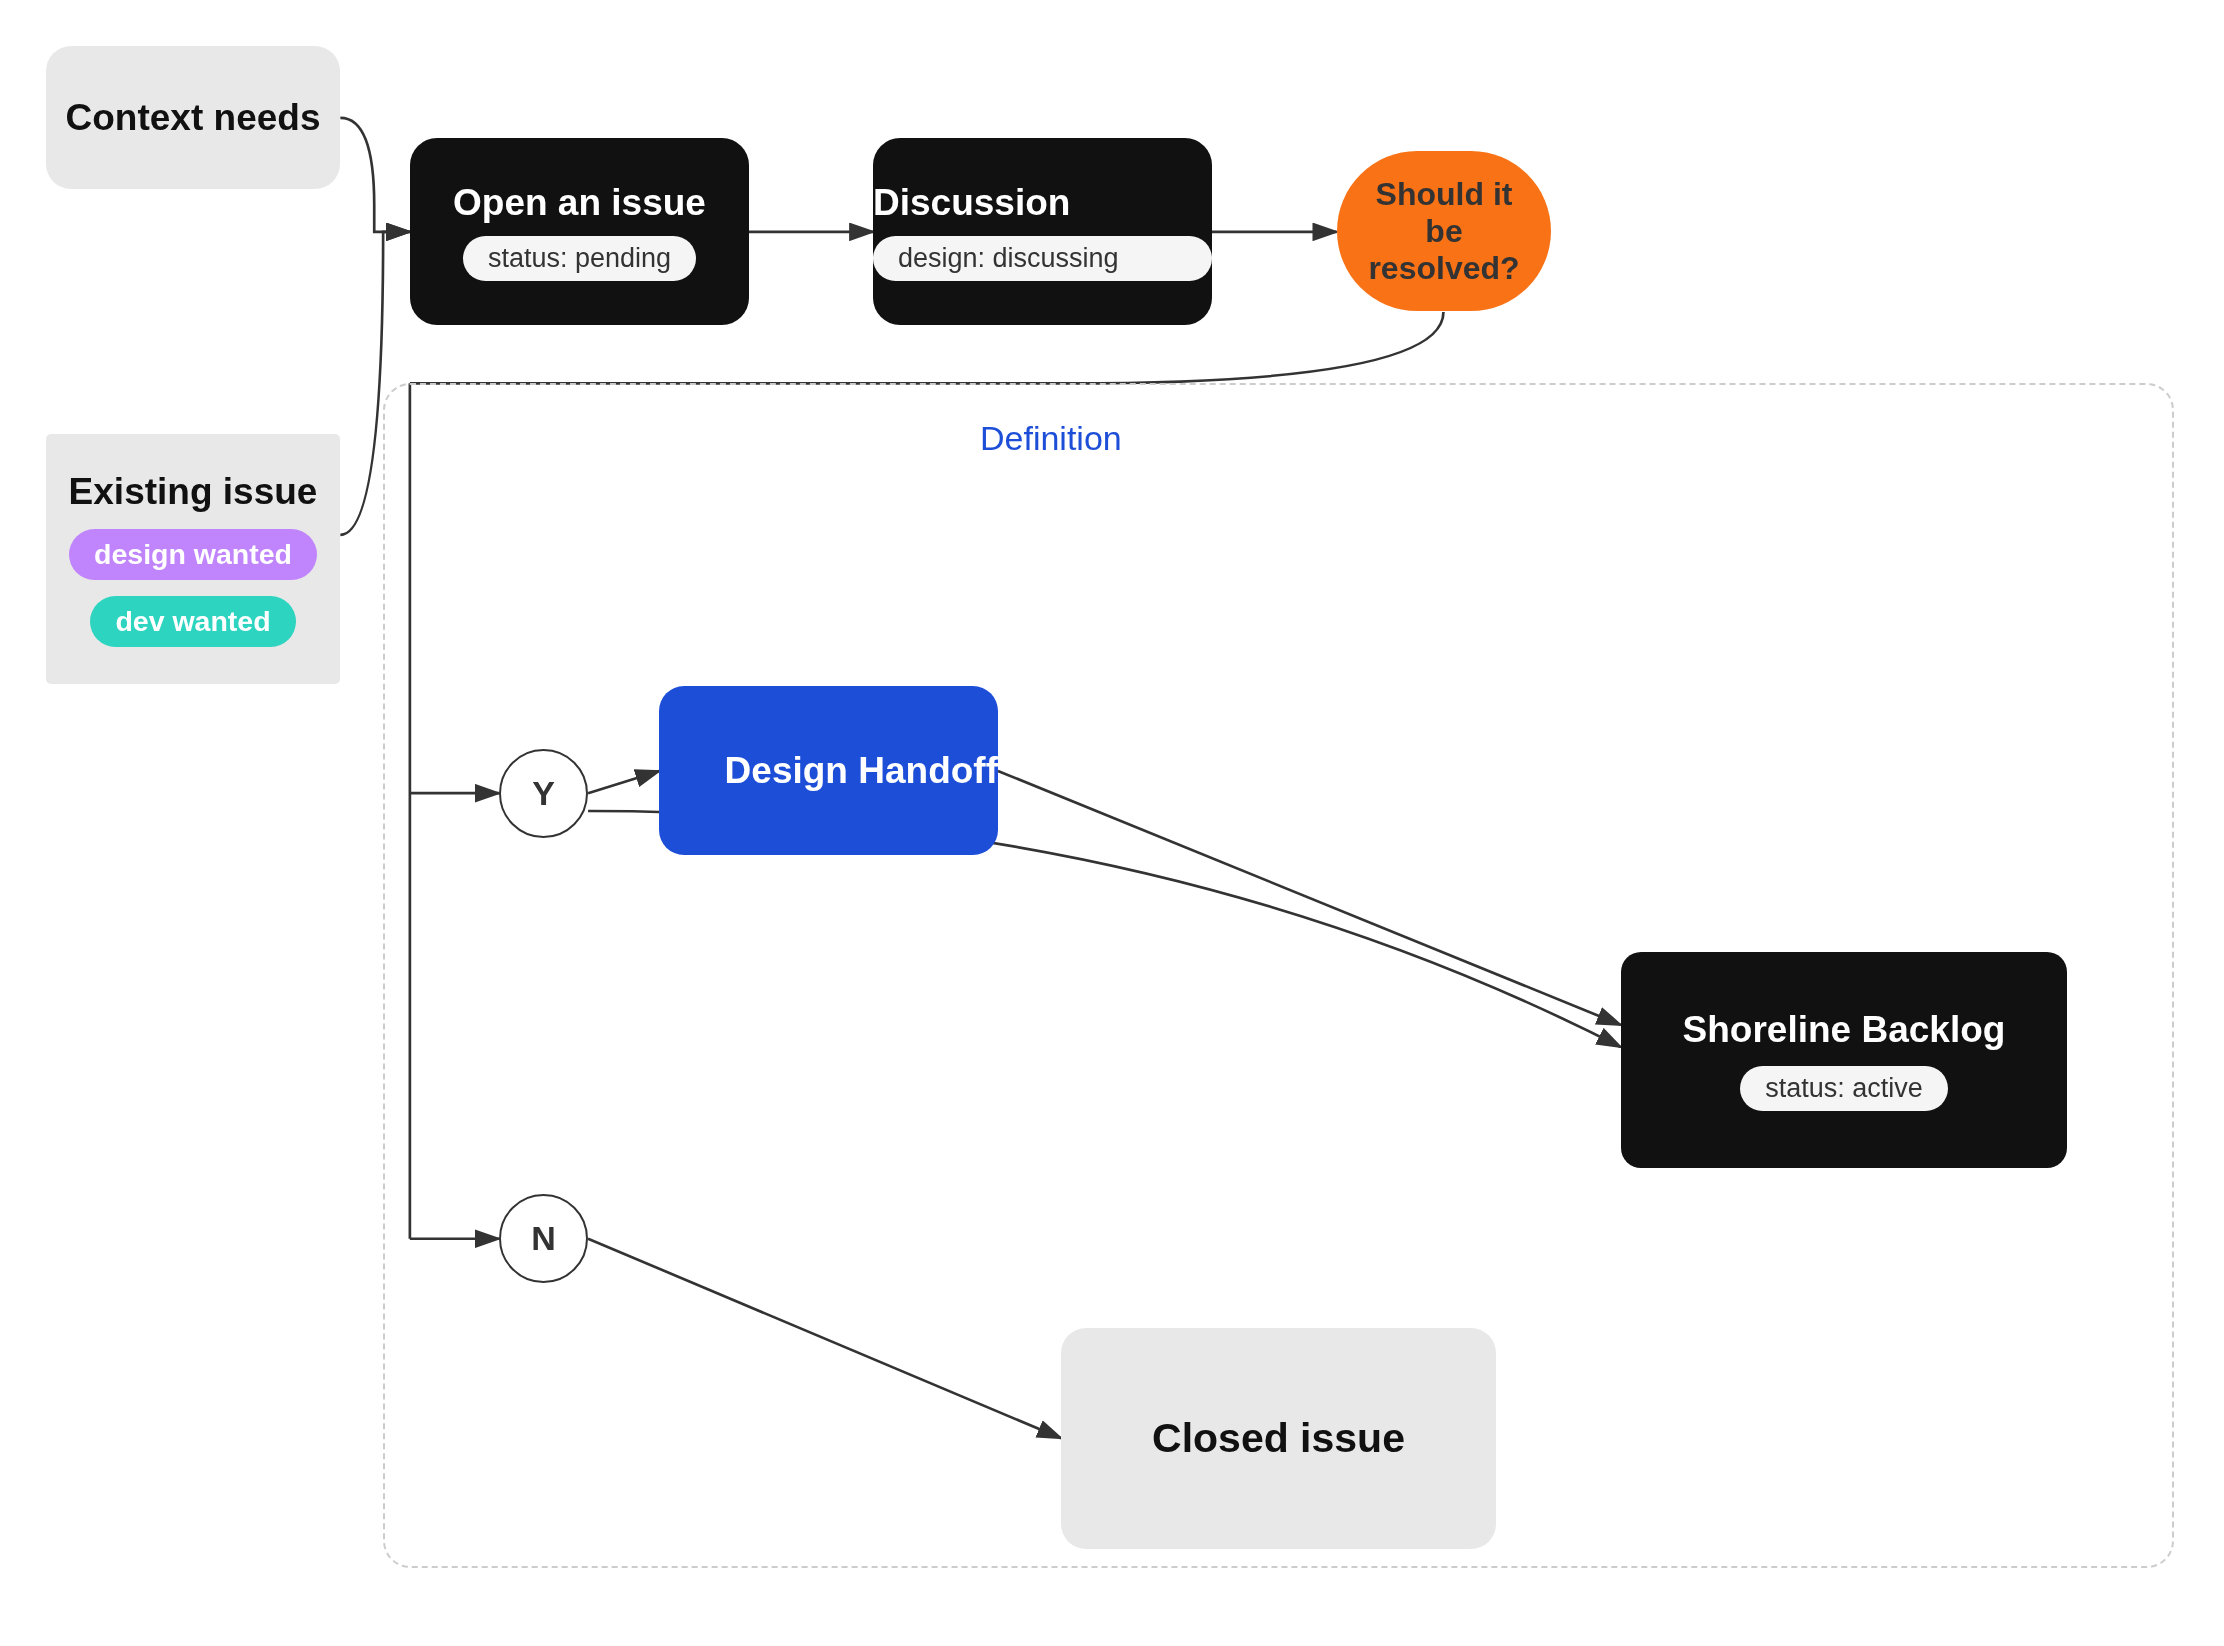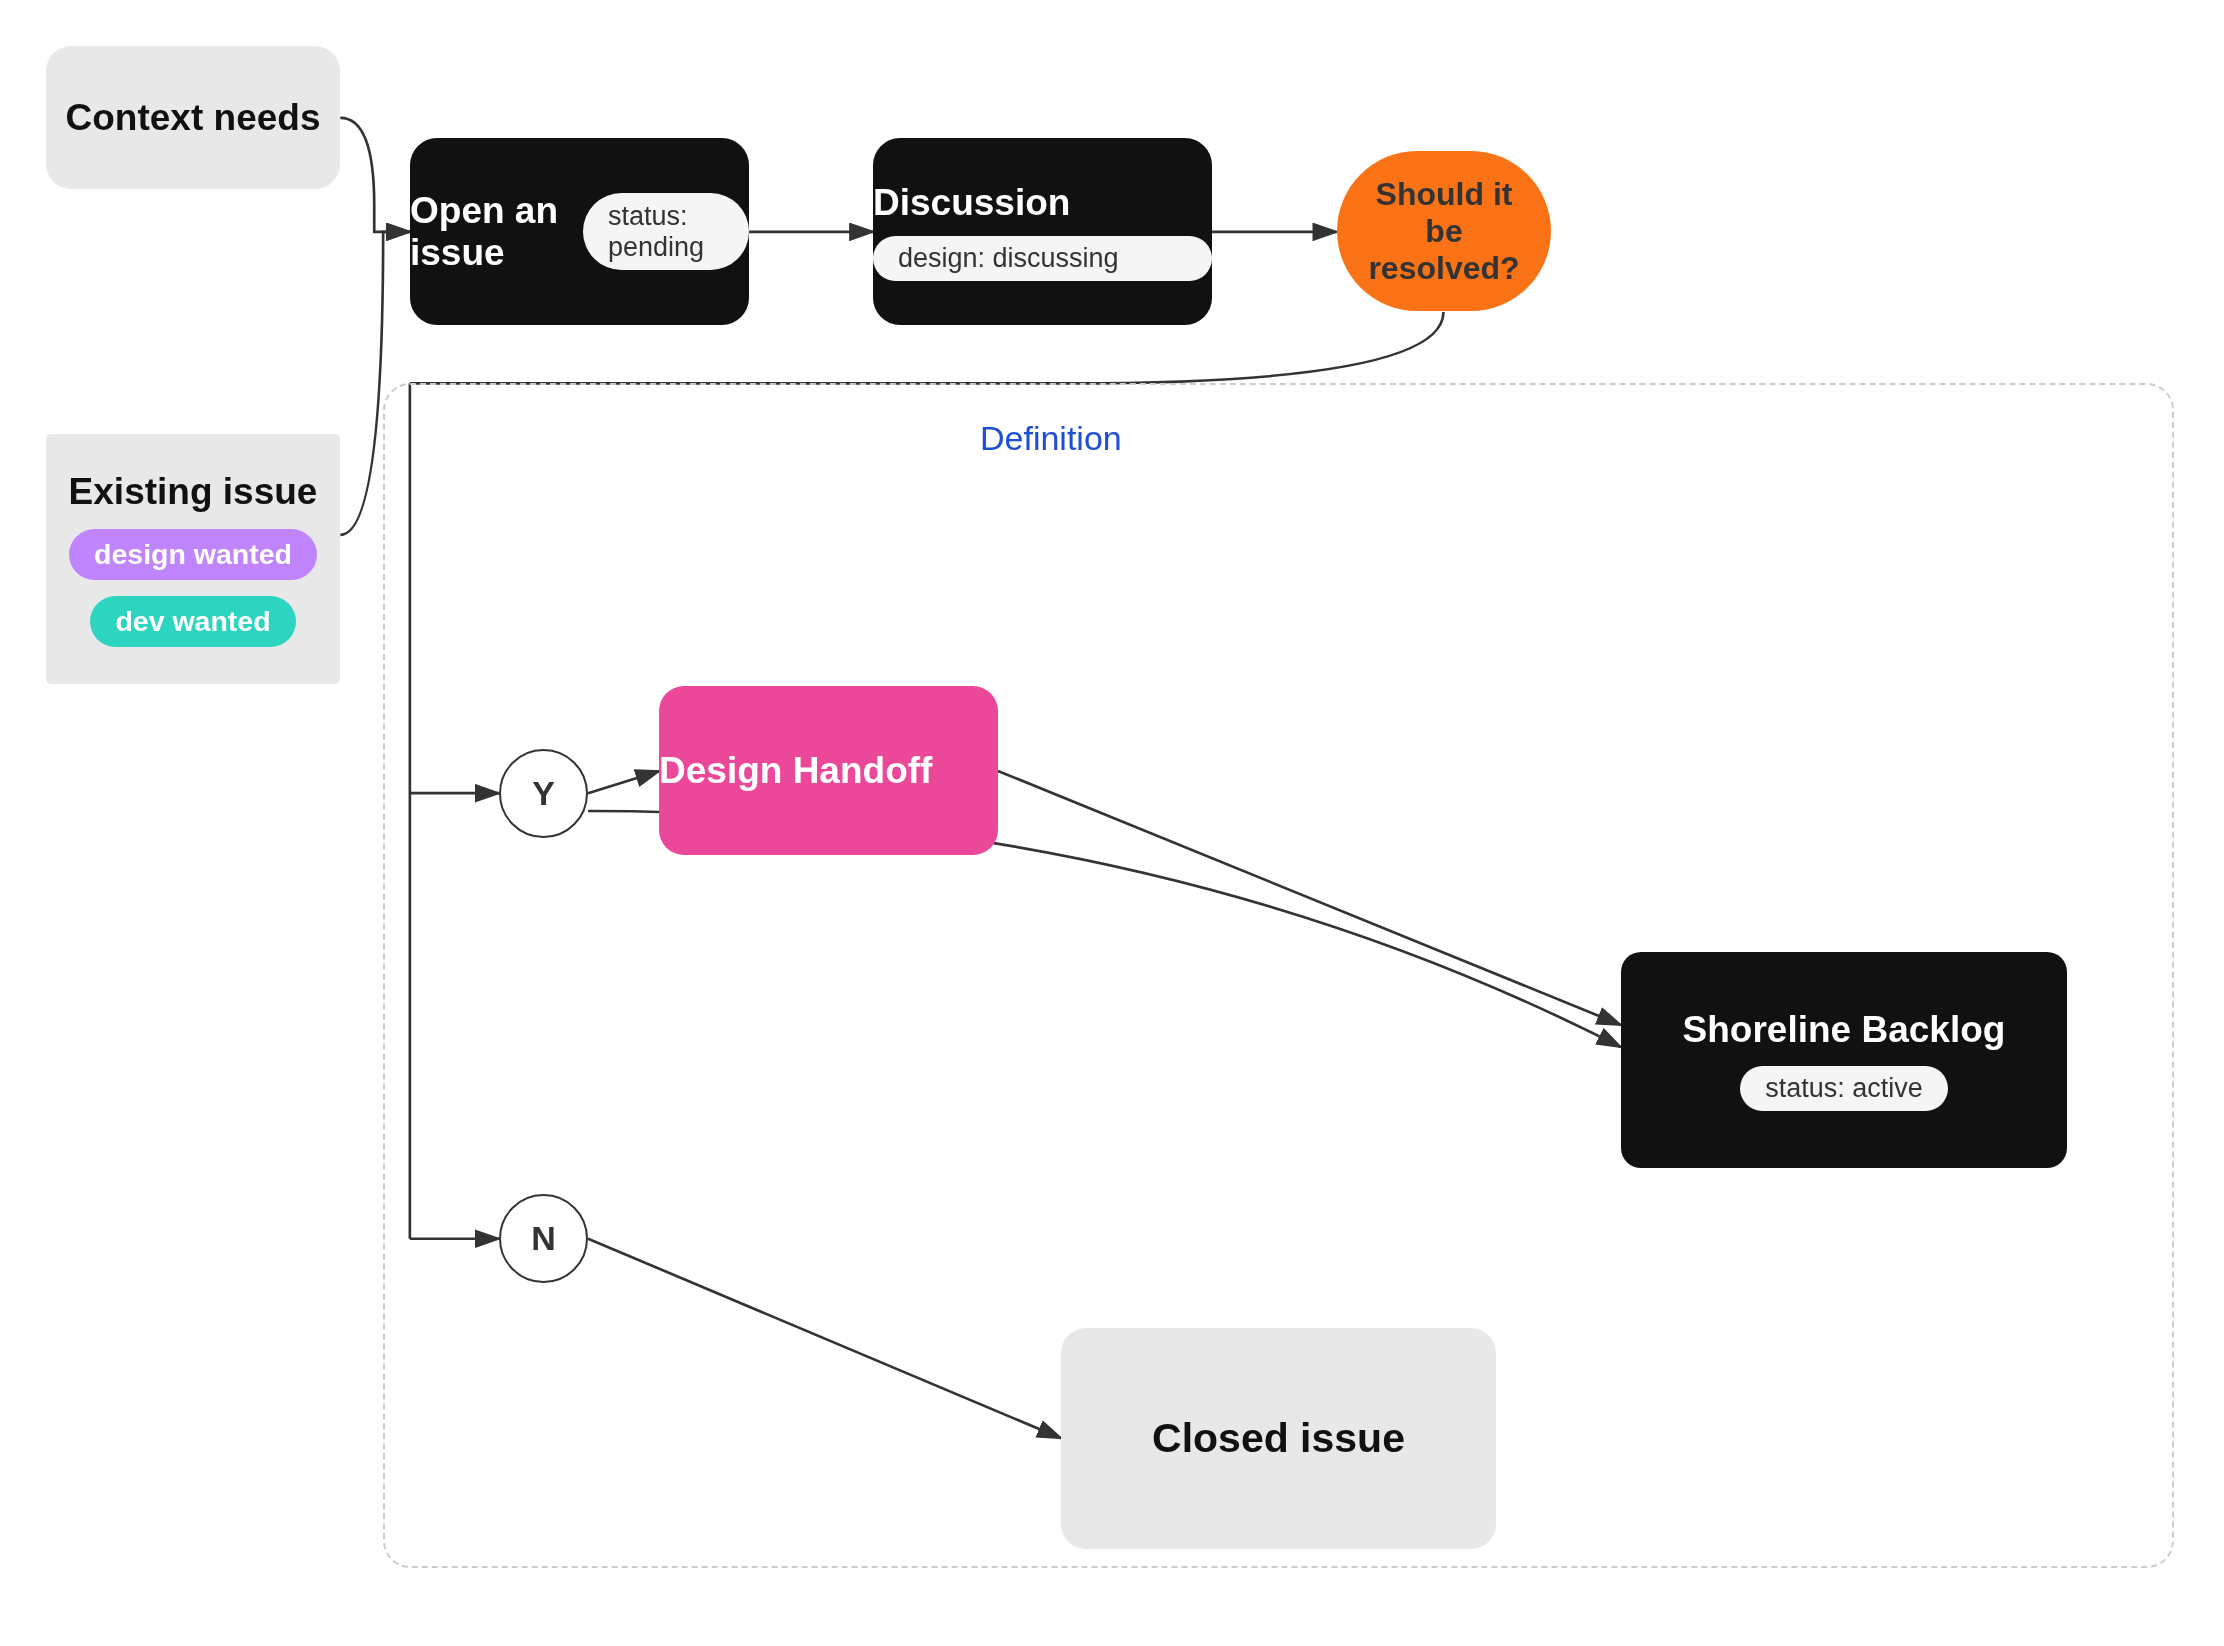--- a/index.html
+++ b/index.html
@@ -82,21 +82,21 @@
     
     .node-open-issue {
       position: absolute;
       top: 138px;
       left: 410px;
       width: 339px;
       height: 187px;
       background: #111;
       border-radius: 27px;
       display: flex;
-      flex-direction: row;
+      flex-direction: column;
       align-items: center;
       justify-content: center;
       gap: 12.5px;
     }
 
     .node-open-issue .title {
       font-size: 37px;
       font-weight: 700;
       color: #fff;
     }
@@ -205,25 +205,25 @@
       color: #333;
     }
 
     
     .node-design-handoff {
       position: absolute;
       top: 686px;
       left: 659px;
       width: 339px;
       height: 169px;
-      background: #ec4899;
+      background: #1d4ed8;
       border-radius: 25px;
       display: flex;
       align-items: center;
-      justify-content: flex-start;
+      justify-content: flex-end;
     }
 
     .node-design-handoff span {
       font-size: 37px;
       font-weight: 700;
       color: #fff;
     }
 
     
     .node-shoreline {

